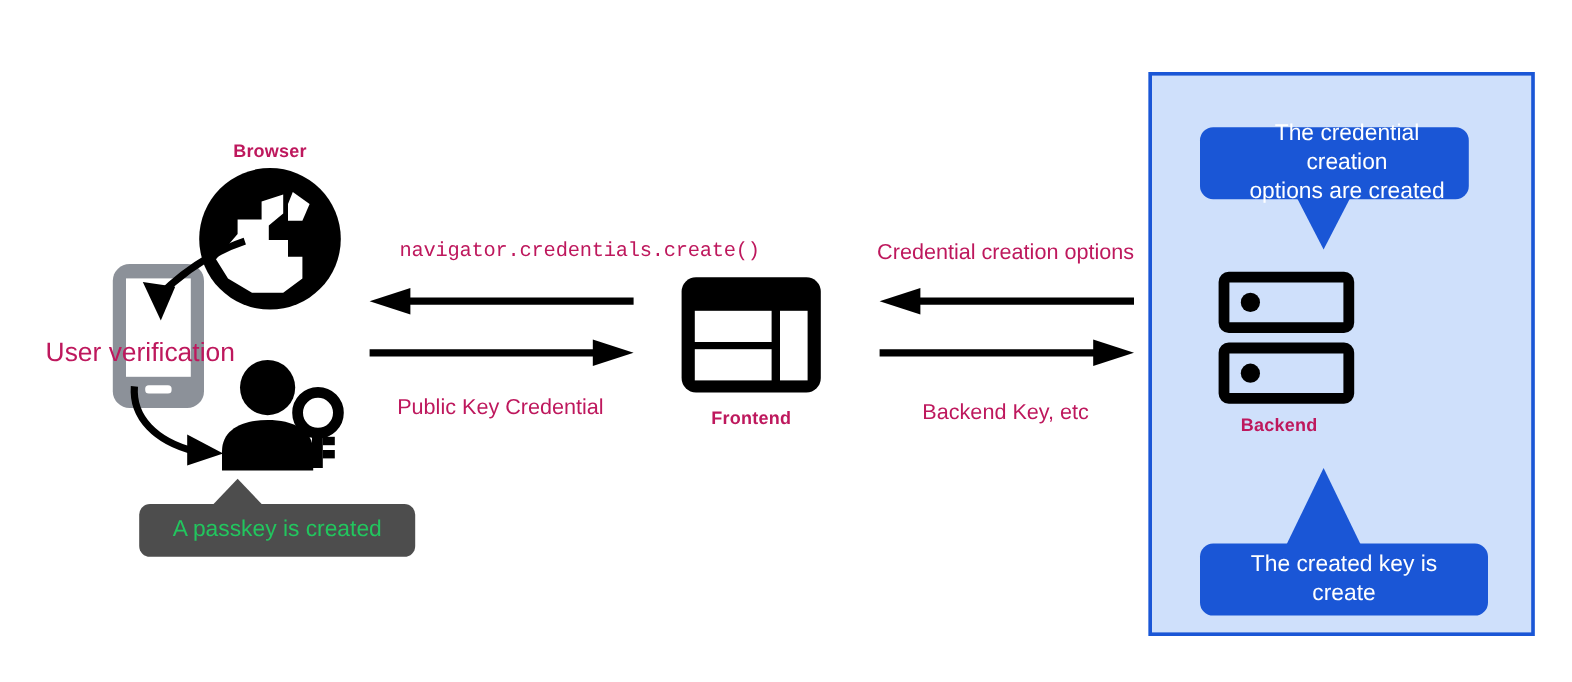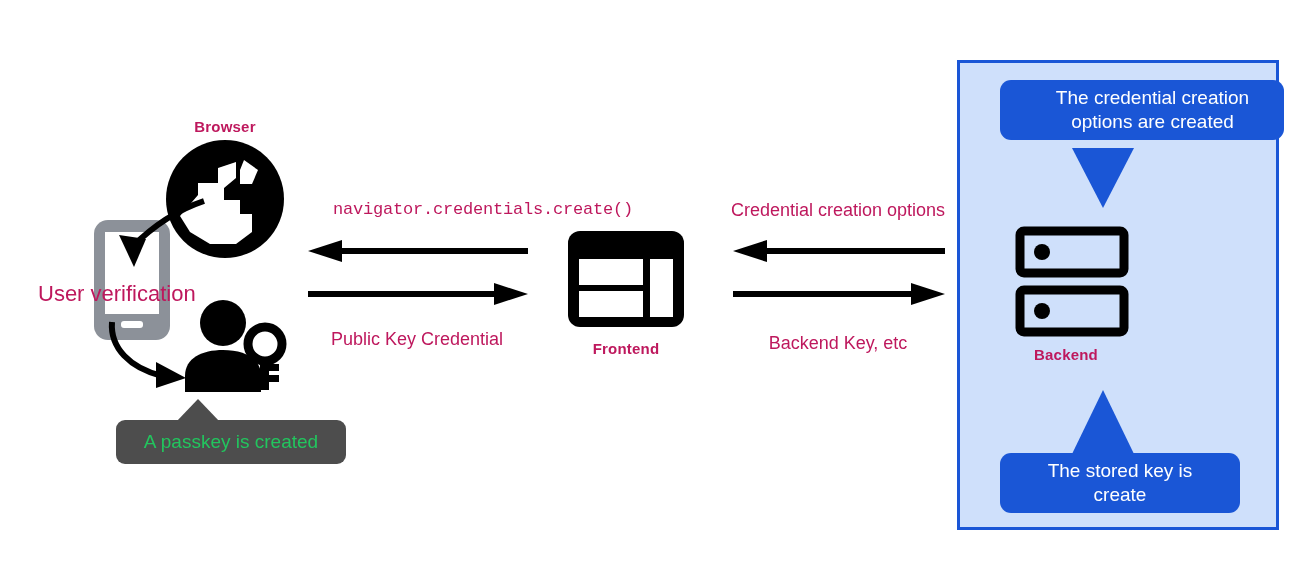--- a/index.html
+++ b/index.html
@@ -110,31 +110,31 @@
   svg { display: block; overflow: visible; }
 </style>
 </head>
 <body>
 
 <div id="canvas">
 
   <div class="abs" id="backend-panel"></div>
 
   <div class="callout-tail tail-down abs" style="left:1072px; top:148px;"></div>
-  <div class="callout" style="left:1000px; top:80px; width:284px; height:60px;padding-left:33px;">
+  <div class="callout" style="left:1000px; top:106px; width:224px; height:60px;padding-left:33px;">
     <span>
       <span>The credential creation</span><br>
       <span>options are created</span>
     </span>
   </div>
 
   <div class="callout-tail tail-up abs" style="left:1072px; top:390px;"></div>
   <div class="callout" style="left:1000px; top:453px; width:240px; height:60px;">
     <span>
-      <span>The stored key is</span><br>
+      <span>The created key is</span><br>
       <span>create</span>
     </span>
   </div>
 
   <div class="abs" style="left:1017px; top:228px;">
     <svg width="110" height="110" viewBox="0 0 110 110">
       <rect x="3" y="3" width="104" height="42" rx="4" ry="4" fill="none" stroke="#000000" stroke-width="9"></rect>
       <circle cx="25" cy="24" r="8" fill="#000000"></circle>
       <rect x="3" y="62" width="104" height="42" rx="4" ry="4" fill="none" stroke="#000000" stroke-width="9"></rect>
       <circle cx="25" cy="83" r="8" fill="#000000"></circle>

